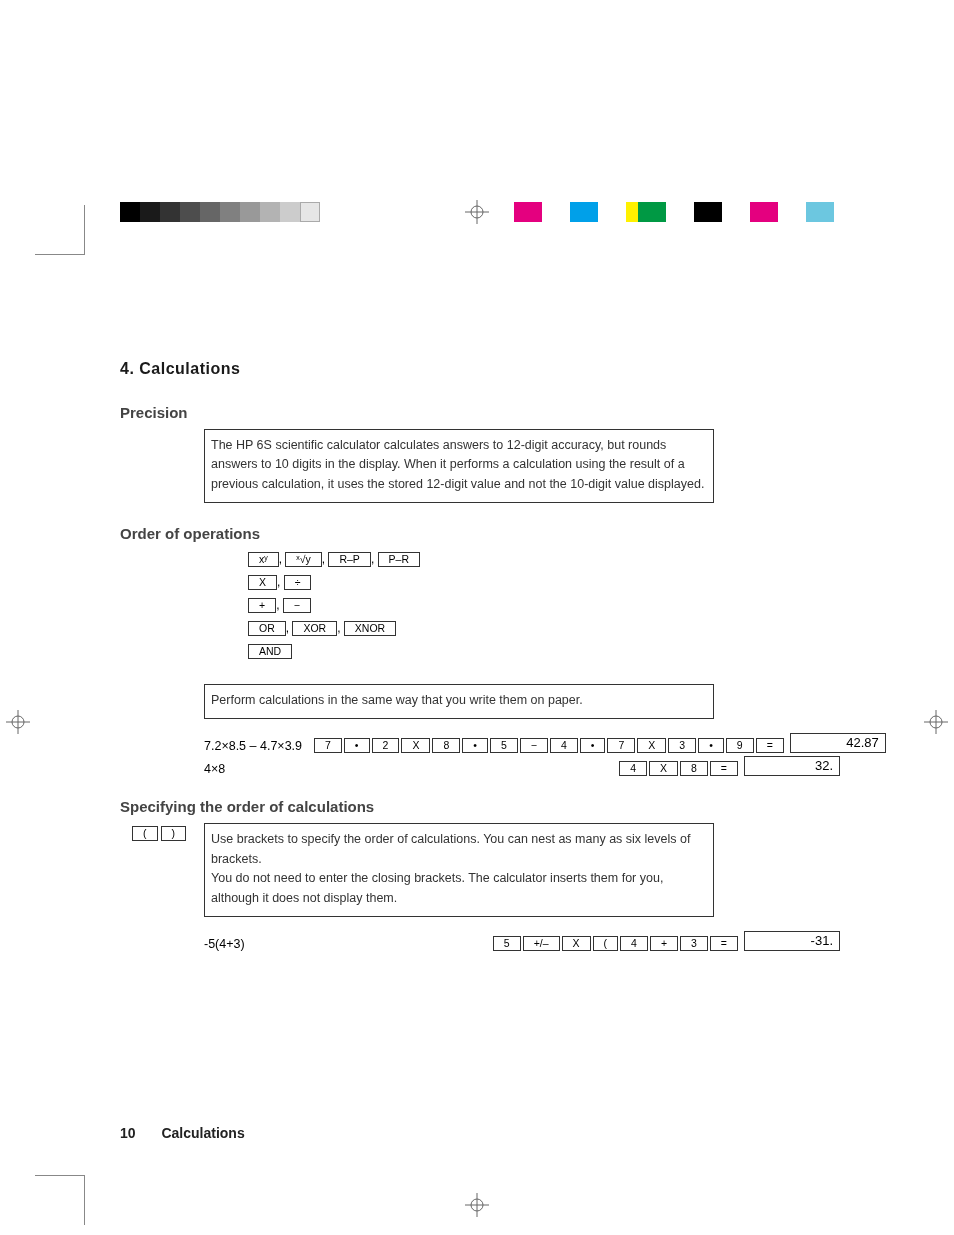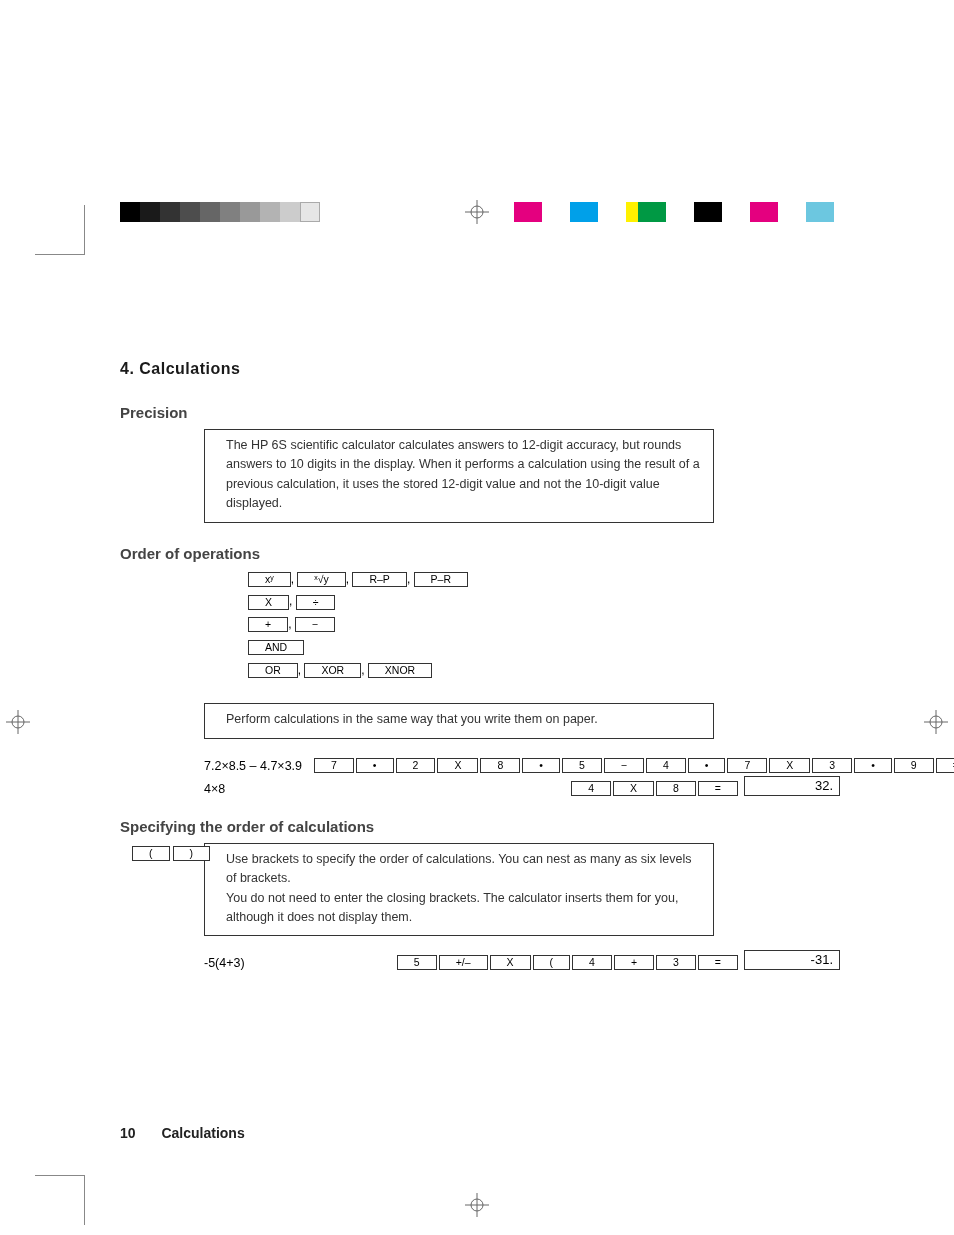--- a/index.html
+++ b/index.html
@@ -61,38 +61,38 @@
   h2 {
     font-size: 15px;
     font-weight: bold;
     color: #444;
     margin: 0 0 6px 0;
   }
   .box {
     margin-left: 84px;
     width: 510px;
     border: 0.5px solid #333;
-    padding: 6px 8px 8px 21px;
+    padding: 6px 8px 8px 6px;
     font-size: 12.5px;
     color: #333;
     line-height: 1.55;
     margin-bottom: 14px;
     margin-top: 8px;
   }
   .ops-list {
     margin-left: 128px;
     font-size: 12px;
     line-height: 1.9;
     margin-bottom: 20px;
   }
   .key {
     display: inline-block;
     border: 0.5px solid #333;
     font-size: 10.5px;
-    padding: 0 16px;
+    padding: 0 10px;
     min-width: 12px;
     text-align: center;
     line-height: 13px;
     font-family: Arial, sans-serif;
     vertical-align: middle;
     background: #fff;
   }
   .keyrow {
     display: flex;
     gap: 2px;
@@ -206,22 +206,22 @@
     <h2>Precision</h2>
     <div class="box">The HP 6S scientific calculator calculates answers to 12-digit accuracy, but rounds answers to 10 digits in the display. When it performs a calculation using the result of a previous calculation,  it uses the stored 12-digit value and not the 10-digit value displayed.</div>
   </div>
 
   <div class="section">
     <h2>Order of operations</h2>
     <div class="ops-list" id="ops-list">
         <div><span class="key">xʸ</span>, <span class="key">ˣ√y</span>, <span class="key">R–P</span>, <span class="key">P–R</span></div>
         <div><span class="key">X</span>, <span class="key">÷</span></div>
         <div><span class="key">+</span>, <span class="key">−</span></div>
+        <div><span class="key">OR</span>, <span class="key">XOR</span>, <span class="key">XNOR</span></div>
         <div><span class="key">AND</span></div>
-        <div><span class="key">OR</span>, <span class="key">XOR</span>, <span class="key">XNOR</span></div>
       </div>
   </div>
 
   <div class="section">
     <div class="box">Perform calculations in the same way that you write them on paper.</div>
     <div class="example-block" id="simple-examples">
         <div class="example-line">
           <div class="expr">7.2×8.5 – 4.7×3.9</div>
           <div class="keys-cell">
             <div class="keyrow">

